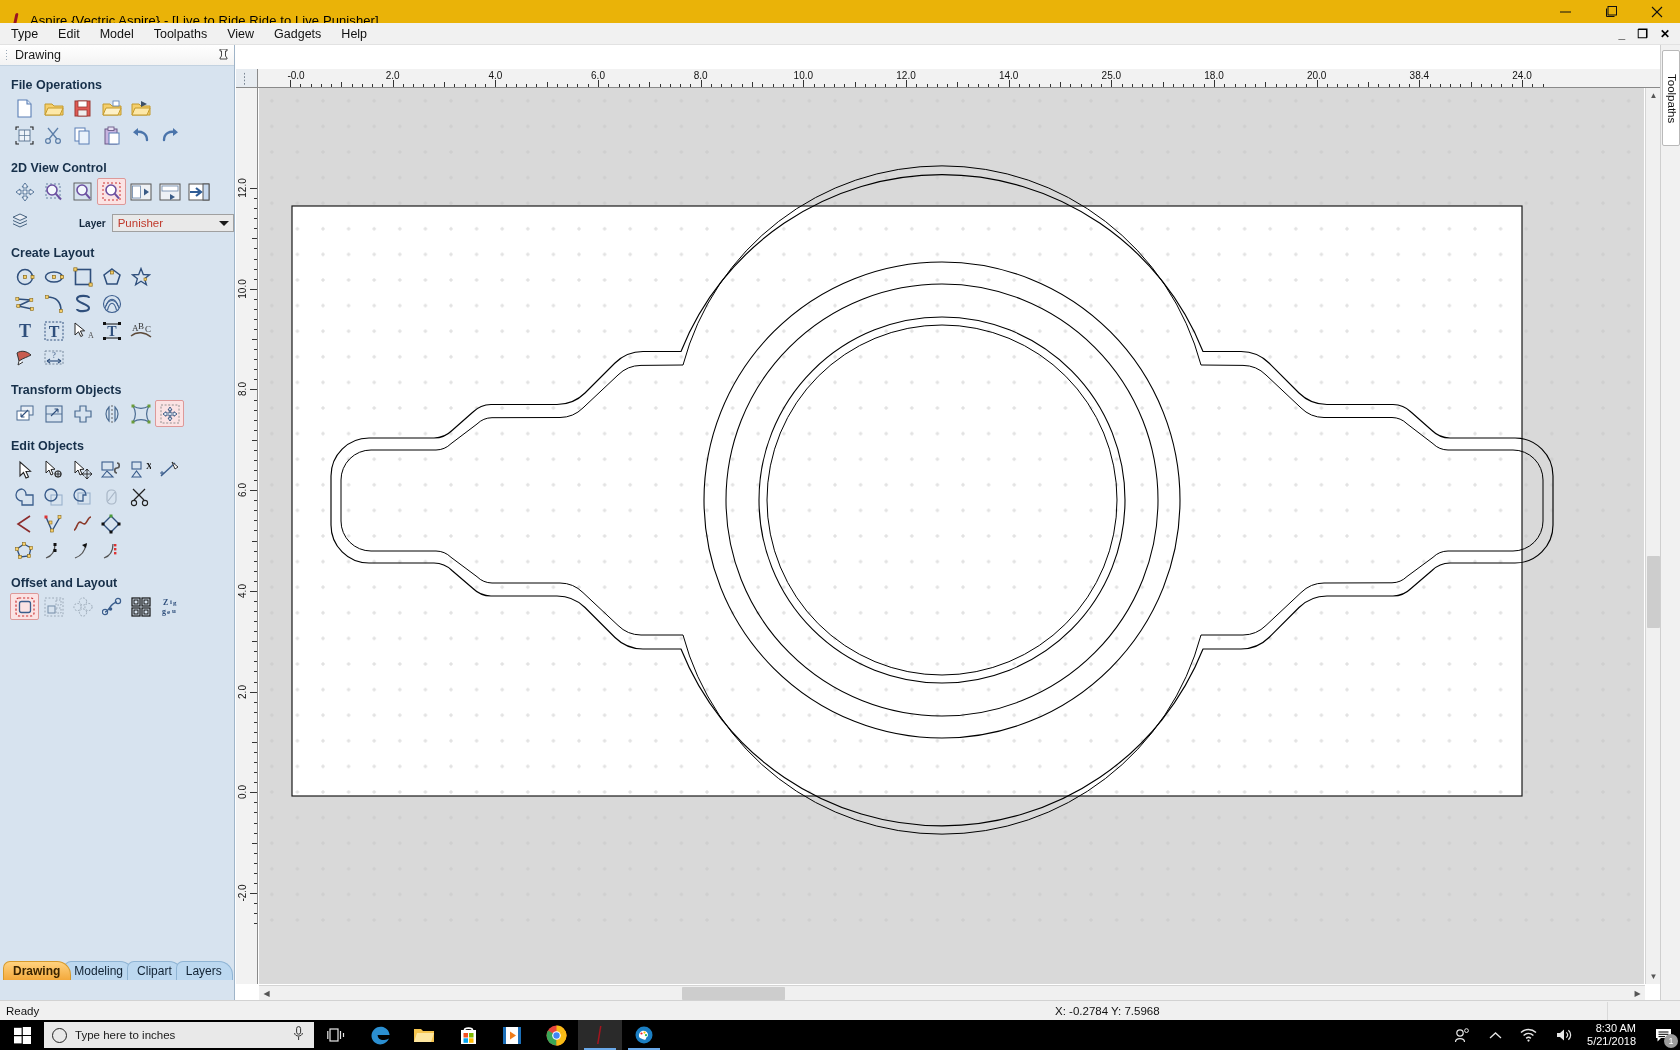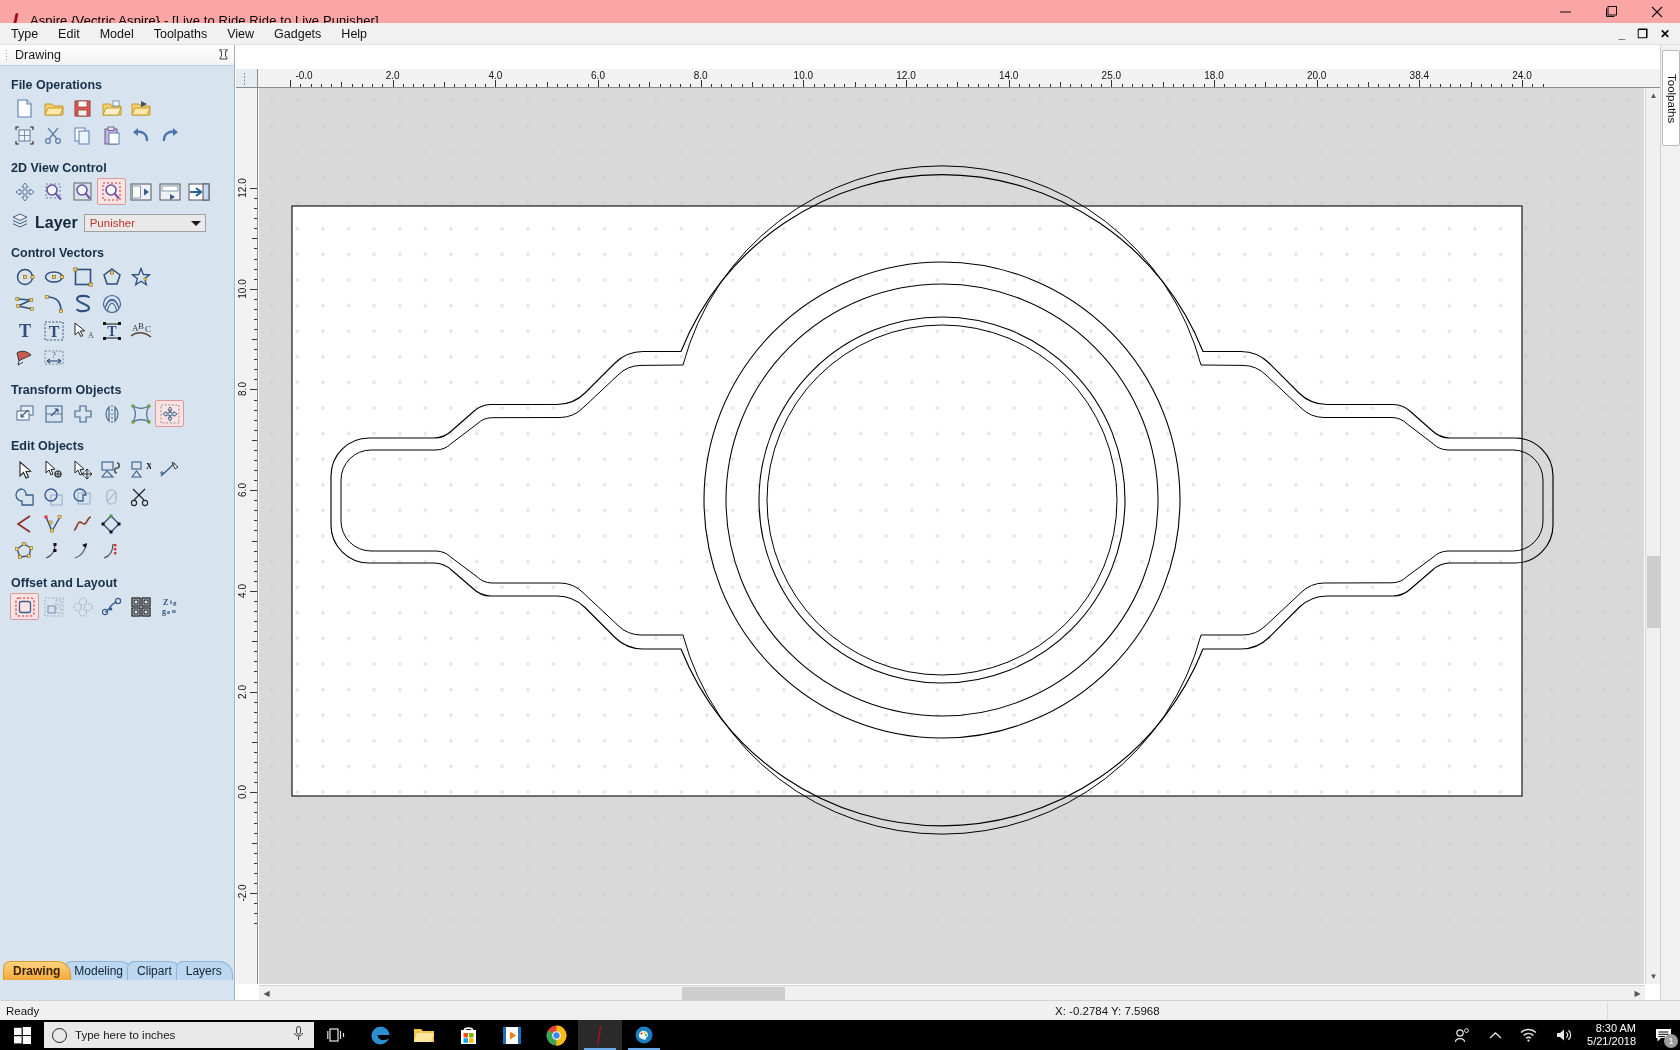--- a/index.html
+++ b/index.html
@@ -7,21 +7,21 @@
     width: 1680px; height: 1050px;
     font-family: "Liberation Sans", sans-serif;
     overflow: hidden;
     background: #ffffff;
   }
   body { position: relative; }
 
   
   #titlebar {
     position: absolute; left: 0; top: 0; width: 1680px; height: 41px;
-    background: #fca5a5;
+    background: #eab308;
     display: flex; align-items: center;
   }
   #titlebar .app-icon {
     width: 18px; height: 18px; margin-left: 6px; margin-right: 6px;
     position: relative;
   }
   #titlebar .app-icon::after {
     content: ""; position: absolute; left: 8px; top: 1px;
     width: 3px; height: 15px; background: #9b1421;
     transform: skewX(-12deg);
@@ -90,21 +90,21 @@
     width: 29px; height: 27px;
     display: flex; align-items: center; justify-content: center;
     border: 1px solid transparent; border-radius: 2px;
   }
   .ibtn.sel { background: #fbe3e4; border: 1px solid #d99; }
   .ibtn svg { display: block; }
 
   #layer-row {
     display: flex; align-items: center; padding-left: 11px; margin-top: 7px; gap: 6px;
   }
-  #layer-row .lbl { font-size: 16px; font-weight: bold; color: #12263c; }
+  #layer-row .lbl { font-size: 10px; font-weight: bold; color: #12263c; margin-left: 44px; }
   #layer-combo {
     width: 122px; height: 18px;
     background: #e9e9e9; border: 1px solid #a0a0a0;
     display: flex; align-items: center; position: relative;
   }
   #layer-combo .val { font-size: 11.5px; color: #c0392b; padding-left: 5px; }
   #layer-combo .arrow {
     position: absolute; right: 4px; top: 6px;
     width: 0; height: 0;
     border-left: 5px solid transparent; border-right: 5px solid transparent;
@@ -495,21 +495,21 @@
           <path d="M2 11.8 L9 15 L16 11.8" fill="none" stroke="#46627f" stroke-width="1"></path>
         </svg>
     </span>
     <span class="lbl">Layer</span>
     <div id="layer-combo">
       <span class="val">Punisher</span>
       <span class="arrow"></span>
     </div>
   </div>
 
-  <div class="sect-title">Control Vectors</div>
+  <div class="sect-title">Create Layout</div>
   <div class="icon-row">
     <div class="ibtn">
       <svg width="20" height="20" viewBox="0 0 20 20">
           <circle cx="10" cy="10" r="7.5" fill="none" stroke="#2f4f7c" stroke-width="1.5"></circle>
           <rect x="8.5" y="8.5" width="3" height="3" fill="#f5cf6b" stroke="#8a6a1a" stroke-width="0.7"></rect>
           <rect x="16" y="8.5" width="3" height="3" fill="#f5cf6b" stroke="#8a6a1a" stroke-width="0.7"></rect>
         </svg>
     </div>
     <div class="ibtn">
       <svg width="20" height="20" viewBox="0 0 20 20">
@@ -871,21 +871,21 @@
     <div class="ptab">Clipart</div>
     <div class="ptab">Layers</div>
   </div>
 </div>
 
 <div id="main">
 
 
   <div id="hruler">
     <div class="corner"></div>
-  <div class="hticklab" style="left: 68px; text-align: center;">-0.0</div>
+  <div class="hticklab" style="left: 60px; text-align: center;">-0.0</div>
       <div class="tick" style="left: 54px; height: 7px;"></div>
       <div class="tick" style="left: 64.2667px; height: 3px;"></div>
       <div class="tick" style="left: 74.5333px; height: 3px;"></div>
       <div class="tick" style="left: 84.8px; height: 3px;"></div>
       <div class="tick" style="left: 95.0667px; height: 3px;"></div>
       <div class="tick" style="left: 105.333px; height: 5px;"></div>
       <div class="tick" style="left: 115.6px; height: 3px;"></div>
       <div class="tick" style="left: 125.867px; height: 3px;"></div>
       <div class="tick" style="left: 136.133px; height: 3px;"></div>
       <div class="tick" style="left: 146.4px; height: 3px;"></div>

